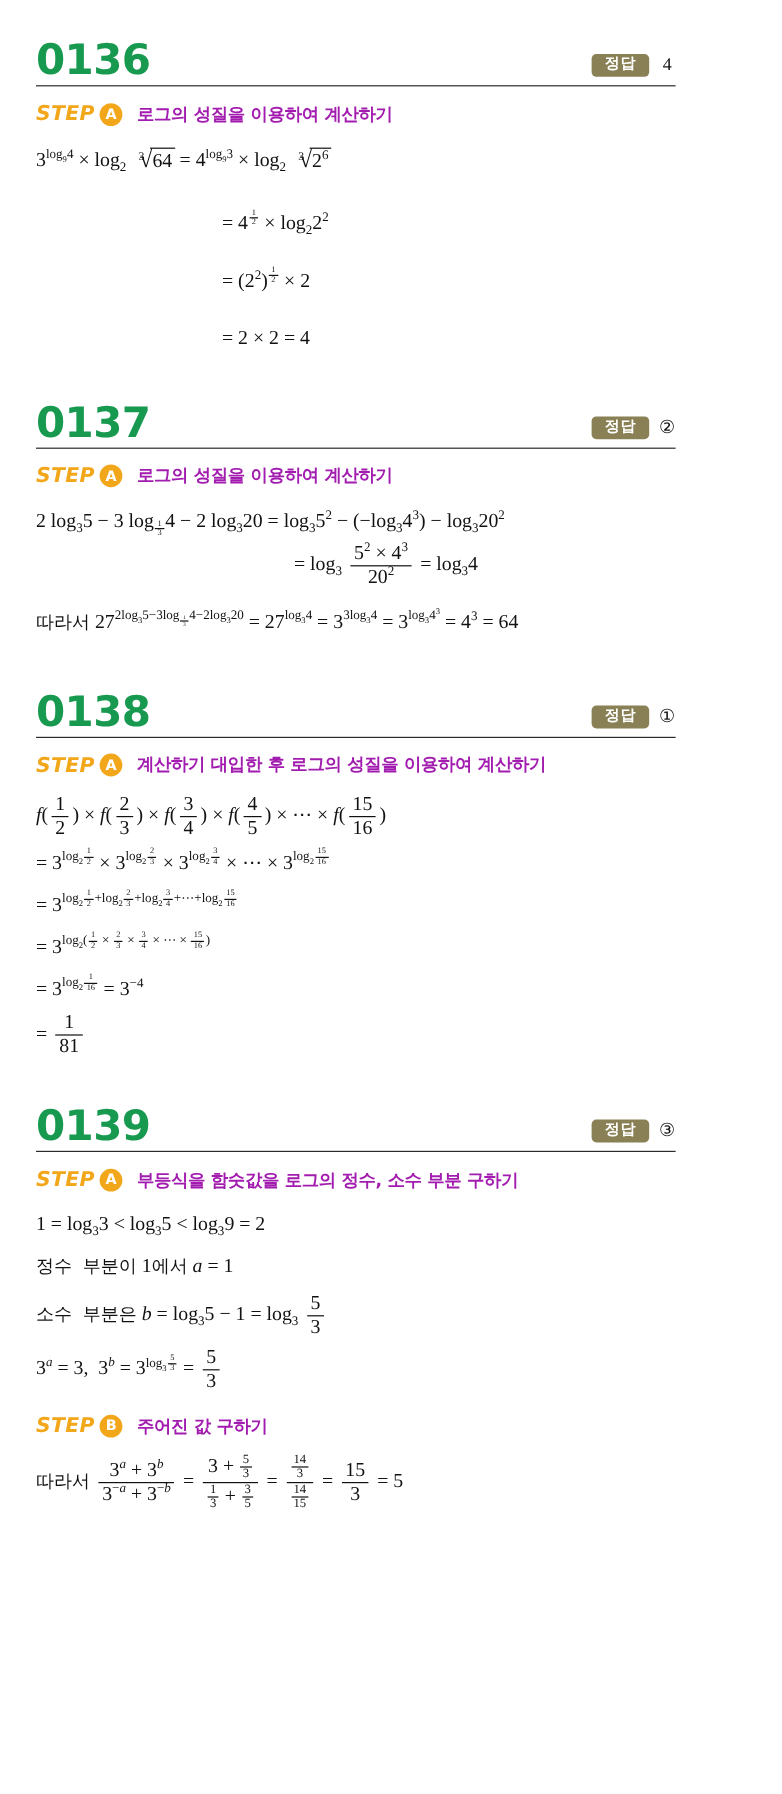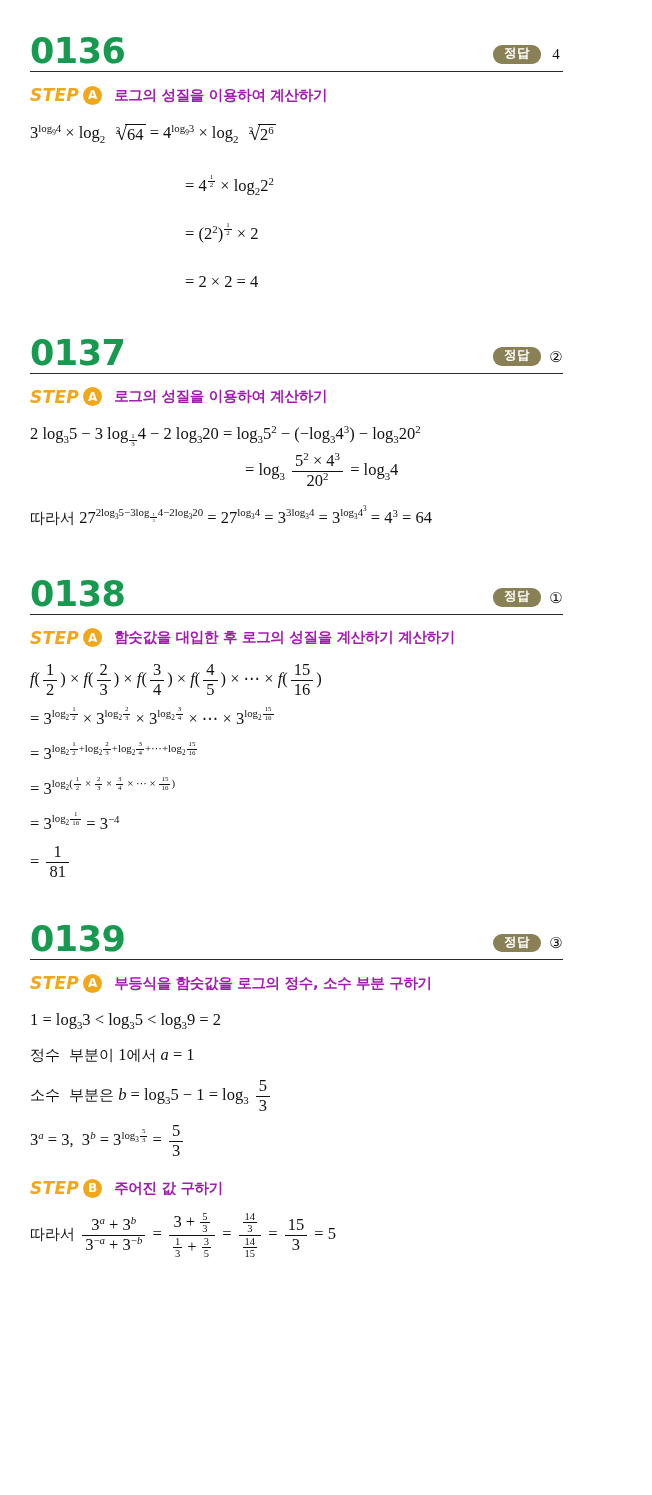--- a/index.html
+++ b/index.html
@@ -43,21 +43,21 @@
     align-items: center;
     gap: 8px;
     padding-bottom: 5px;
   }
   .answer-pill {
     background: #8a8055;
     color: #ffffff;
     font-family: "Liberation Sans", sans-serif;
     font-size: 12.5px;
     font-weight: bold;
-    border-radius: 9px;
+    border-radius: 4px;
     padding: 2px 11px 3px 11px;
     line-height: 1.1;
     letter-spacing: 0.5px;
   }
   .answer-val {
     font-family: "Liberation Serif", serif;
     font-size: 15px;
     color: #111;
     min-width: 14px;
     text-align: center;
@@ -230,21 +230,21 @@
       <div class="answer-wrap">
         <span class="answer-pill">정답</span>
         <span class="answer-val">①</span>
       </div>
     </div>
     <hr class="rule">
 
     <div class="step-line">
       <span class="step-word">STEP</span>
       <span class="step-badge">A</span>
-      <span class="step-title">함숫값을 대입한 후 로그의 성질을 계산하기 계산하기</span>
+      <span class="step-title">계산하기 대입한 후 로그의 성질을 이용하여 계산하기</span>
     </div>
 
     <div class="math">
       <div class="row" style="line-height:2.5;">
         <i>f</i>(<span class="frac"><span class="num">1</span><span class="den">2</span></span>) ×
         <i>f</i>(<span class="frac"><span class="num">2</span><span class="den">3</span></span>) ×
         <i>f</i>(<span class="frac"><span class="num">3</span><span class="den">4</span></span>) ×
         <i>f</i>(<span class="frac"><span class="num">4</span><span class="den">5</span></span>) × ⋯ ×
         <i>f</i>(<span class="frac"><span class="num">15</span><span class="den">16</span></span>)
       </div>

